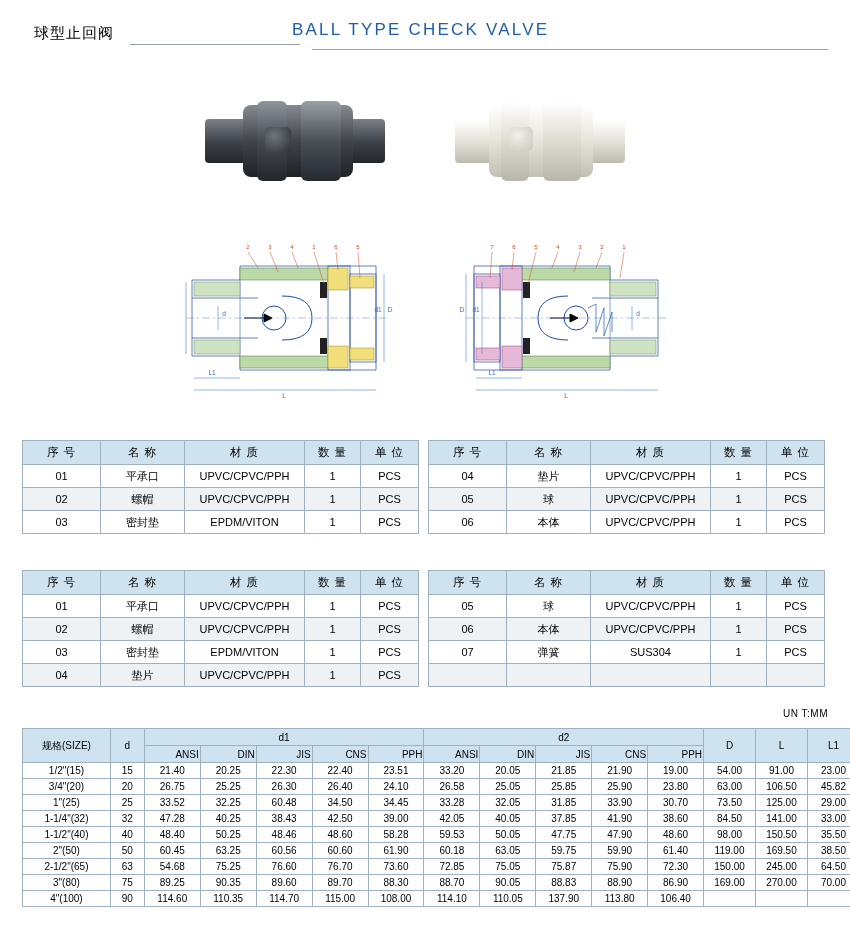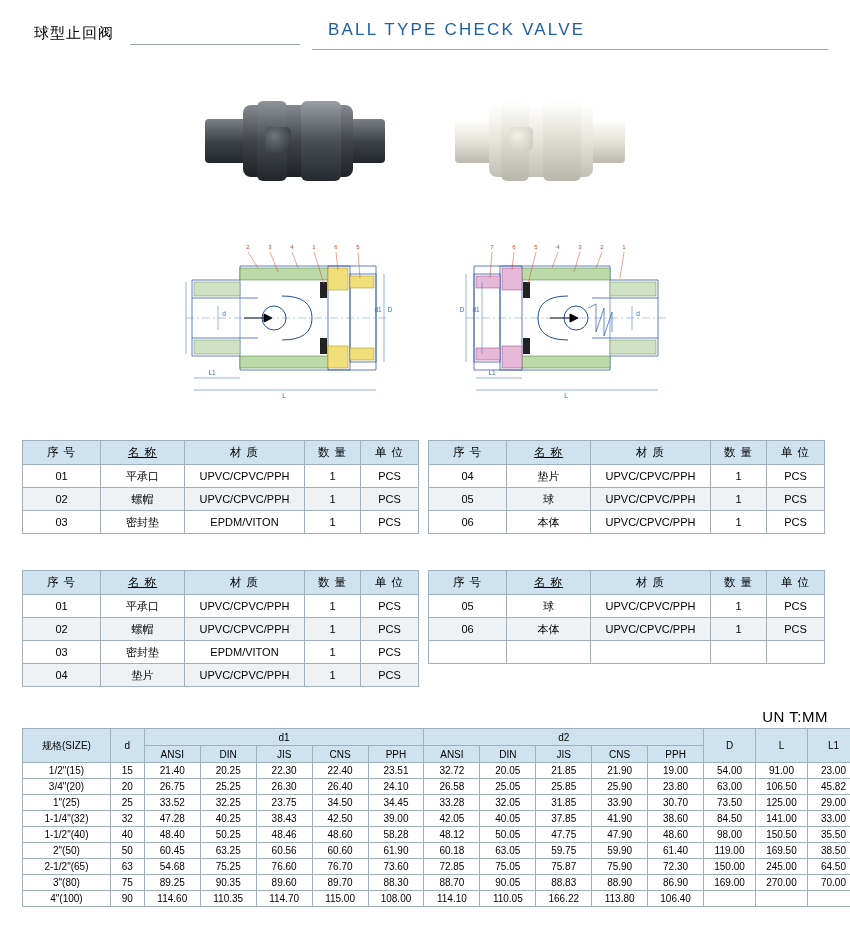--- a/index.html
+++ b/index.html
@@ -18,21 +18,21 @@
   }
   .header-cn {
     position: absolute; left: 22px; top: 4px;
     font-size: 15px; letter-spacing: 1px; color: #000; margin-left: 12px;
   }
   .header-rule-left {
     position: absolute; left: 130px; top: 24px; width: 170px;
     border-bottom: 1px solid #9aa3ab;
   }
   .header-en {
-    position: absolute; left: 328px; top: 0px;
+    position: absolute; left: 292px; top: 0px;
     font-size: 17px; letter-spacing: 2.2px; color: #1f5fa9;
     font-family: "Liberation Sans", sans-serif;
   }
   .header-rule-right {
     position: absolute; left: 312px; top: 29px; width: 516px;
     border-bottom: 1px solid #9aa3ab;
   }
 
   
   .photo-zone { position: absolute; left: 0; top: 95px; width: 850px; height: 135px; }
@@ -95,29 +95,29 @@
   }
   .parts-table tbody tr:nth-child(even) td { background: #eef2f5; }
   .parts-table tbody tr:nth-child(odd) td { background: #ffffff; }
 
   #parts-a { left: 22px; top: 440px; }
   #parts-b { left: 428px; top: 440px; }
   #parts-c { left: 22px; top: 570px; }
   #parts-d { left: 428px; top: 570px; }
 
   .c-seq   { width: 78px; }
-  .c-name  { width: 84px; text-decoration: underline; }
+  .c-name  { width: 84px; }
   .c-mat   { width: 120px; }
   .c-qty   { width: 56px; }
   .c-unit  { width: 58px; }
 
   
   .unit-note {
     position: absolute; right: 22px; top: 708px;
-    font-size: 15px; letter-spacing: 0.5px; color: #000;
+    font-size: 10px; letter-spacing: 0.5px; color: #000;
   }
 
   
   #dim-table {
     position: absolute; left: 22px; top: 728px;
     border-collapse: collapse;
     font-size: 10px;
     width: 838px;
   }
   #dim-table th, #dim-table td {
@@ -125,21 +125,21 @@
     text-align: center;
     height: 16px;
     padding: 0 1px;
     font-weight: normal;
     white-space: nowrap;
   }
   #dim-table thead th { background: #cfe2ef; font-size: 10px; height: 17px; }
   #dim-table tbody td { background: #ffffff; height: 16px; }
   #dim-table .hdr-size { width: 88px; }
   #dim-table .hdr-d { width: 34px; }
-  #dim-table .hdr-sub { width: 56px; }
+  #dim-table .hdr-sub { width: 56px; text-align: right; }
   #dim-table .hdr-D { width: 52px; }
   #dim-table .hdr-L { width: 52px; }
   #dim-table .hdr-L1 { width: 52px; }
 </style>
 </head>
 <body>
 
 <div class="page">
 
   <div class="header">
@@ -449,20 +449,27 @@
         <td>PCS</td>
       </tr>
       <tr>
         <td>06</td>
         <td>本体</td>
         <td>UPVC/CPVC/PPH</td>
         <td>1</td>
         <td>PCS</td>
       </tr>
       <tr>
+        <td>07</td>
+        <td>弹簧</td>
+        <td>SUS304</td>
+        <td>1</td>
+        <td>PCS</td>
+      </tr>
+      <tr>
         <td>&nbsp;</td>
         <td>&nbsp;</td>
         <td>&nbsp;</td>
         <td>&nbsp;</td>
         <td>&nbsp;</td>
       </tr>
     </tbody>
   </table>
 
   <div class="unit-note">UN T:MM</div>
@@ -493,21 +500,21 @@
     </thead>
     <tbody>
       <tr>
         <td>1/2"(15)</td>
         <td>15</td>
         <td>21.40</td>
         <td>20.25</td>
         <td>22.30</td>
         <td>22.40</td>
         <td>23.51</td>
-        <td>32.72</td>
+        <td>33.20</td>
         <td>20.05</td>
         <td>21.85</td>
         <td>21.90</td>
         <td>19.00</td>
         <td>54.00</td>
         <td>91.00</td>
         <td>23.00</td>
       </tr>
       <tr>
         <td>3/4"(20)</td>
@@ -524,21 +531,21 @@
         <td>23.80</td>
         <td>63.00</td>
         <td>106.50</td>
         <td>45.82</td>
       </tr>
       <tr>
         <td>1"(25)</td>
         <td>25</td>
         <td>33.52</td>
         <td>32.25</td>
-        <td>23.75</td>
+        <td>60.48</td>
         <td>34.50</td>
         <td>34.45</td>
         <td>33.28</td>
         <td>32.05</td>
         <td>31.85</td>
         <td>33.90</td>
         <td>30.70</td>
         <td>73.50</td>
         <td>125.00</td>
         <td>29.00</td>
@@ -561,21 +568,21 @@
         <td>33.00</td>
       </tr>
       <tr>
         <td>1-1/2"(40)</td>
         <td>40</td>
         <td>48.40</td>
         <td>50.25</td>
         <td>48.46</td>
         <td>48.60</td>
         <td>58.28</td>
-        <td>48.12</td>
+        <td>59.53</td>
         <td>50.05</td>
         <td>47.75</td>
         <td>47.90</td>
         <td>48.60</td>
         <td>98.00</td>
         <td>150.50</td>
         <td>35.50</td>
       </tr>
       <tr>
         <td>2"(50)</td>
@@ -631,21 +638,21 @@
       <tr>
         <td>4"(100)</td>
         <td>90</td>
         <td>114.60</td>
         <td>110.35</td>
         <td>114.70</td>
         <td>115.00</td>
         <td>108.00</td>
         <td>114.10</td>
         <td>110.05</td>
-        <td>166.22</td>
+        <td>137.90</td>
         <td>113.80</td>
         <td>106.40</td>
         <td></td>
         <td></td>
         <td></td>
       </tr>
     </tbody>
   </table>
 
 </div>

